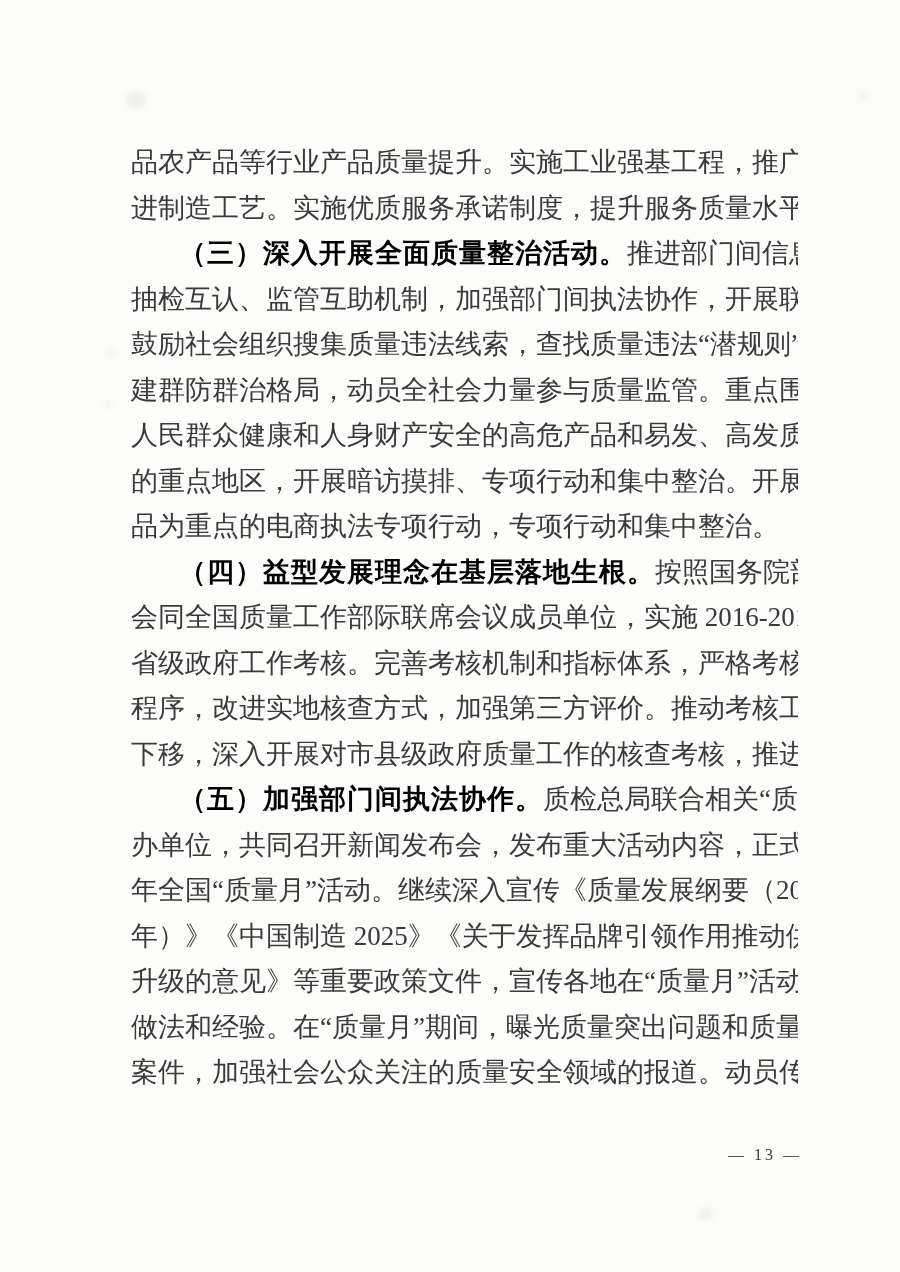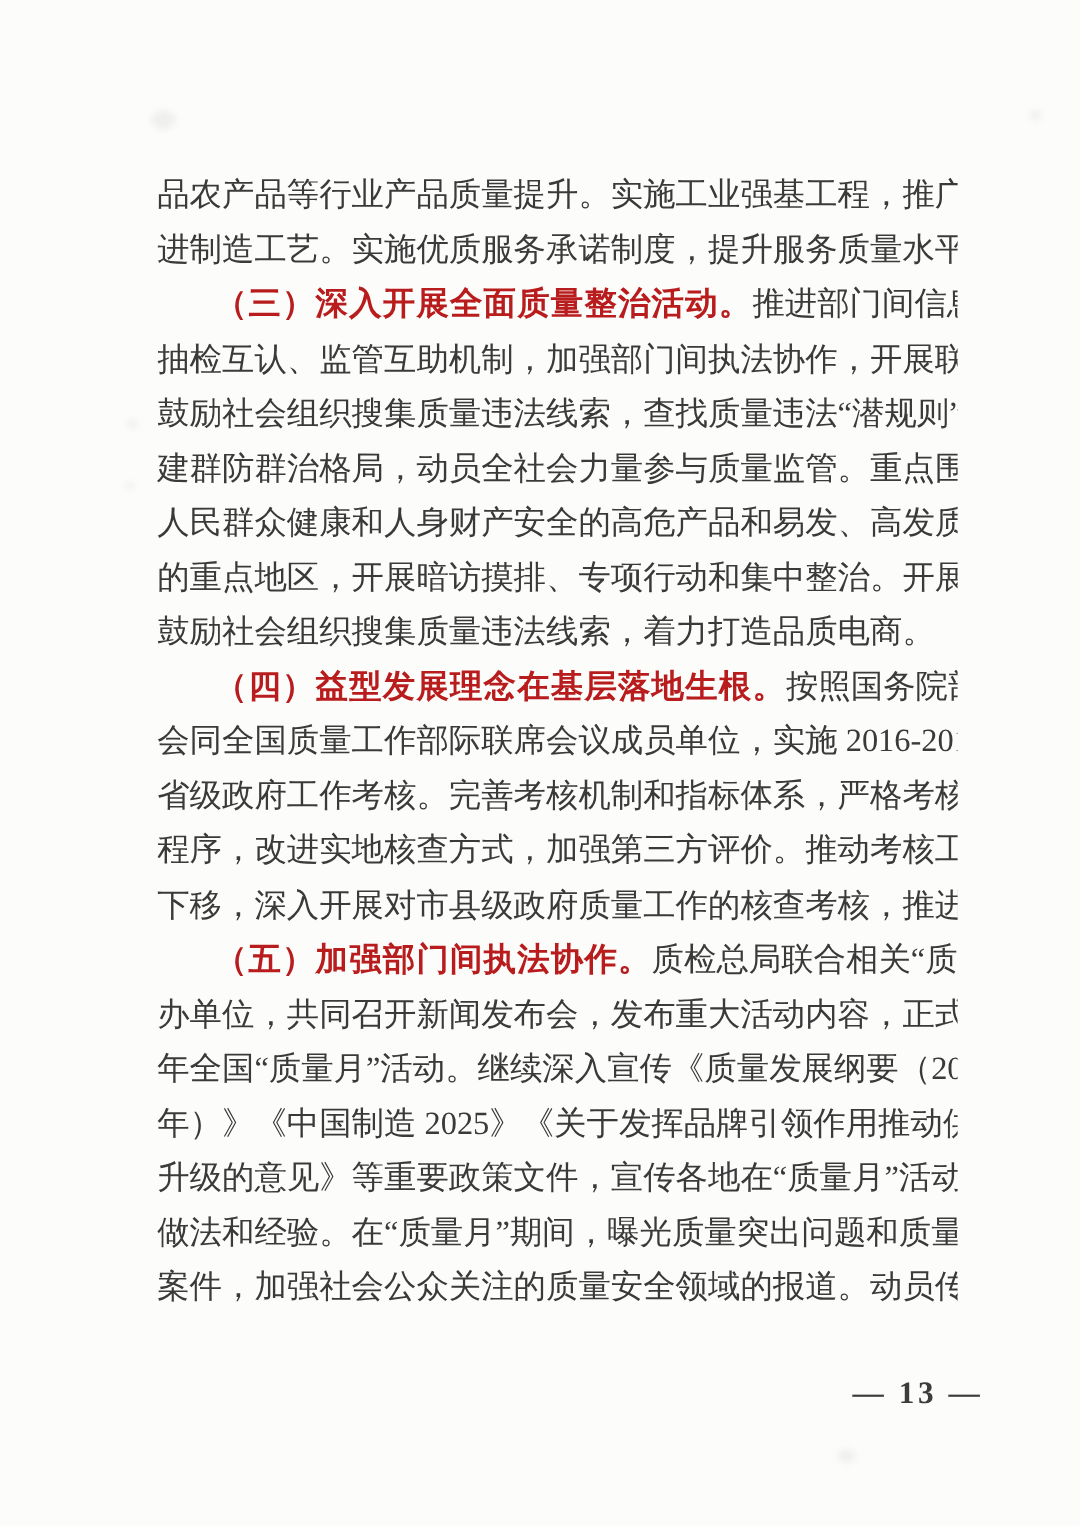--- a/index.html
+++ b/index.html
@@ -49,34 +49,33 @@
   }
   .line.no-fill {
     text-align: left;
     text-align-last: left;
   }
   .line.indent {
     text-indent: 48px;
   }
   .line .head {
     font-weight: 700;
-    color: #b91c1c;
+    color: #000000;
     letter-spacing: 1px;
   }
   .page-number {
     position: absolute;
     left: 700px;
     top: 1146px;
     width: 130px;
     text-align: center;
-    font-size: 26px;
+    font-size: 16px;
     letter-spacing: 3px;
     color: #3c3c3c;
     font-family: "Liberation Serif", "DejaVu Serif", serif;
-    font-weight: bold;
   }
 </style>
 </head>
 <body>
 
 <div class="page">
   <div class="smudge s1"></div>
   <div class="smudge s2"></div>
   <div class="smudge s3"></div>
   <div class="smudge s4"></div>
@@ -84,21 +83,21 @@
 
   <div class="text-block" id="text-block">
       <div class="line">品农产品等行业产品质量提升。实施工业强基工程，推广应用先</div>
       <div class="line no-fill">进制造工艺。实施优质服务承诺制度，提升服务质量水平。</div>
       <div class="line indent"><span class="head">（三）深入开展全面质量整治活动。</span><span>推进部门间信息沟通、</span></div>
       <div class="line">抽检互认、监管互助机制，加强部门间执法协作，开展联合执法。</div>
       <div class="line">鼓励社会组织搜集质量违法线索，查找质量违法“潜规则”，构</div>
       <div class="line">建群防群治格局，动员全社会力量参与质量监管。重点围绕关系</div>
       <div class="line">人民群众健康和人身财产安全的高危产品和易发、高发质量违法</div>
       <div class="line">的重点地区，开展暗访摸排、专项行动和集中整治。开展以消费</div>
-      <div class="line no-fill">鼓励社会组织搜集质量违法线索，着力打造品质电商。</div>
+      <div class="line no-fill">品为重点的电商执法专项行动，专项行动和集中整治。</div>
       <div class="line indent"><span class="head">（四）益型发展理念在基层落地生根。</span><span>按照国务院部署要求，</span></div>
       <div class="line">会同全国质量工作部际联席会议成员单位，实施 2016-2017 年度</div>
       <div class="line">省级政府工作考核。完善考核机制和指标体系，严格考核标准与</div>
       <div class="line">程序，改进实地核查方式，加强第三方评价。推动考核工作重心</div>
       <div class="line">下移，深入开展对市县级政府质量工作的核查考核，推进质量效</div>
       <div class="line indent"><span class="head">（五）加强部门间执法协作。</span><span>质检总局联合相关“质量月”主</span></div>
       <div class="line">办单位，共同召开新闻发布会，发布重大活动内容，正式启动 2017</div>
       <div class="line">年全国“质量月”活动。继续深入宣传《质量发展纲要（2011—2020</div>
       <div class="line">年）》《中国制造 2025》《关于发挥品牌引领作用推动供需结构</div>
       <div class="line">升级的意见》等重要政策文件，宣传各地在“质量月”活动中的</div>

